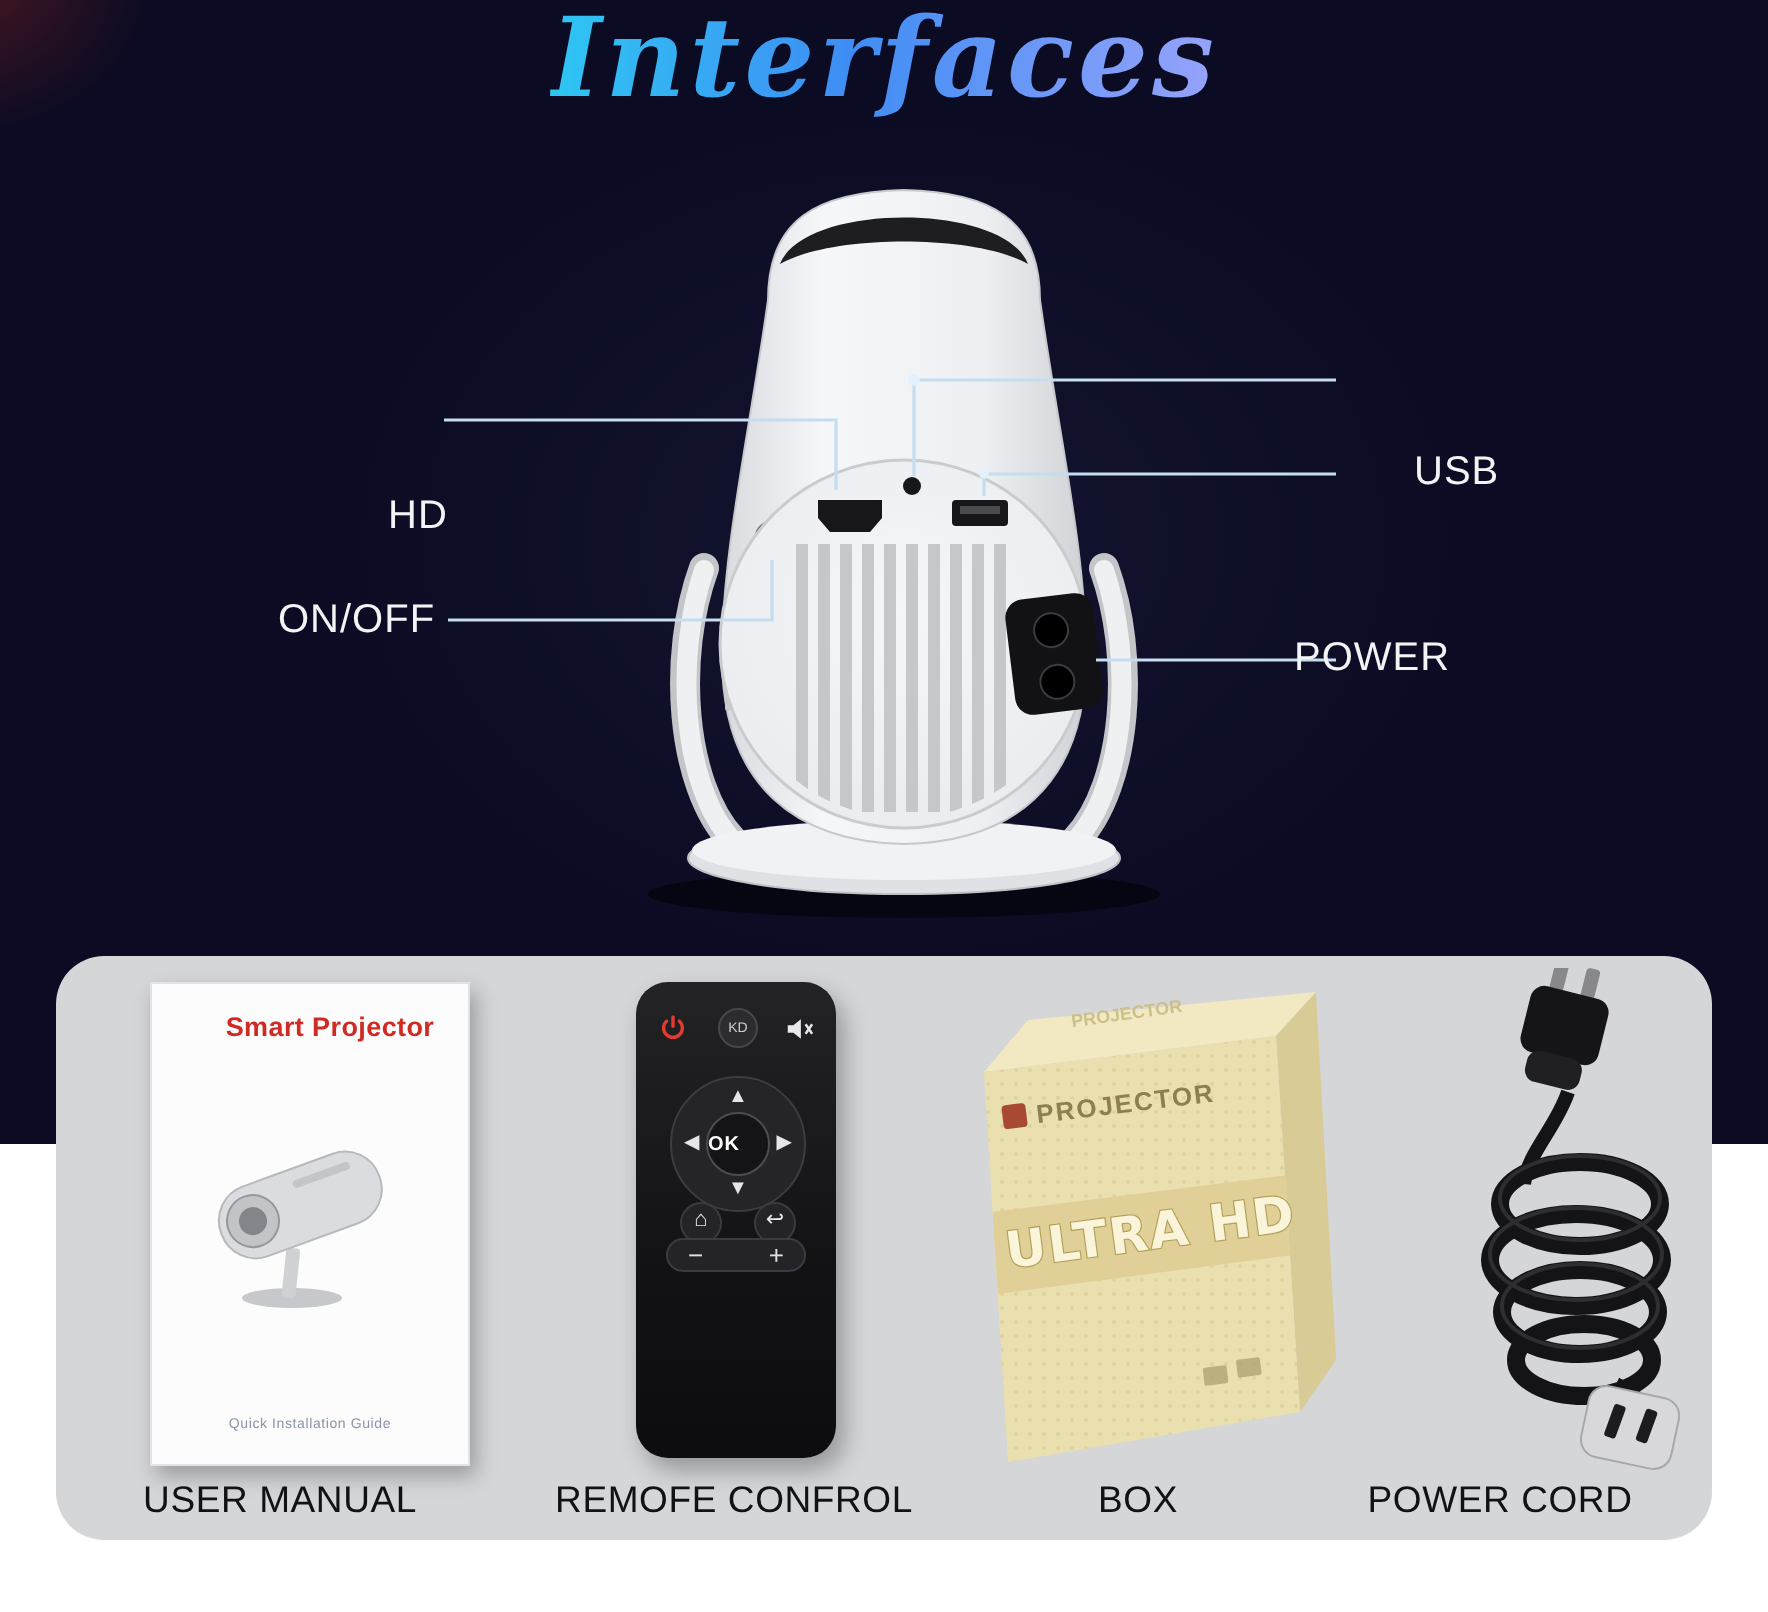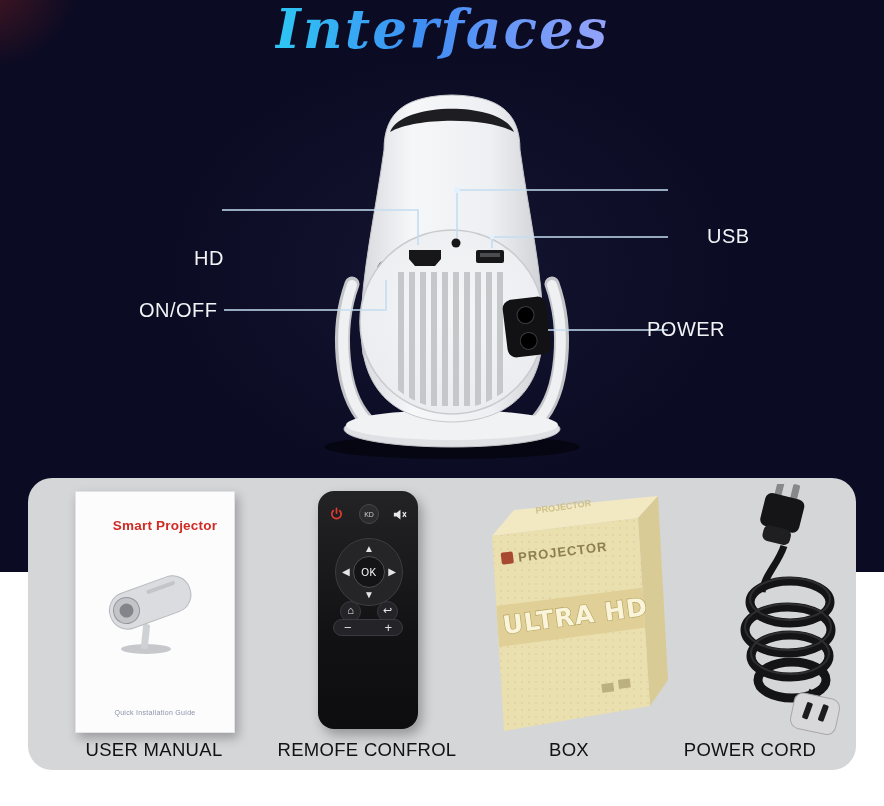--- a/index.html
+++ b/index.html
@@ -25,52 +25,52 @@
   .co{position:absolute;color:#f2f3f5;font-size:20px;letter-spacing:.5px;line-height:24px;white-space:nowrap;}
   .co.hd{left:194px;top:198px;margin-top:48px;}
   .co.onoff{left:139px;top:298px;}
   .co.headset{left:677px;top:176px;}
   .co.usb{left:707px;top:224px;}
   .co.power{left:647px;top:317px;}
 
   .panel{position:absolute;left:28px;top:478px;width:828px;height:292px;background:#d5d6d8;border-radius:24px;}
 
   .manual-card{position:absolute;left:47px;top:13px;width:158px;height:240px;background:#fcfcfd;border:1px solid #e3e3e5;box-shadow:3px 5px 10px rgba(0,0,0,.28);}
-  .manual-title{margin-top:26px;text-align:center;color:#cf2b24;font-weight:bold;font-size:13.5px;letter-spacing:.2px;padding-left:20px;}
+  .manual-title{margin-top:14px;text-align:center;color:#cf2b24;font-weight:bold;font-size:13.5px;letter-spacing:.2px;padding-left:20px;}
   .manual-art{position:absolute;left:14px;top:62px;}
   .manual-footer{position:absolute;bottom:16px;width:100%;text-align:center;font-size:7px;color:#8a93a8;letter-spacing:.3px;}
 
   .remote{position:absolute;left:290px;top:13px;width:100px;height:238px;border-radius:16px;
     background:linear-gradient(180deg,#232326 0%,#121214 60%,#0d0d0f 100%);
     box-shadow:4px 6px 12px rgba(0,0,0,.3);}
   .r-power{position:absolute;left:11px;top:16px;}
   .r-kd{position:absolute;left:41px;top:13px;width:18px;height:18px;border-radius:50%;background:#2c2c2f;border:1px solid #46464c;
     color:#cfcfd2;font-size:7px;display:flex;align-items:center;justify-content:center;}
   .r-mute{position:absolute;right:11px;top:16px;}
   .r-dpad{position:absolute;left:17px;top:47px;width:66px;height:66px;border-radius:50%;background:#252528;border:1px solid #3c3c41;}
   .r-dpad .arr{position:absolute;color:#e6e6e8;font-size:10px;line-height:10px;}
   .r-dpad .up{left:50%;top:5px;transform:translateX(-50%);}
   .r-dpad .down{left:50%;bottom:5px;transform:translateX(-50%);}
   .r-dpad .left{left:6px;top:50%;transform:translateY(-50%);}
   .r-dpad .right{right:6px;top:50%;transform:translateY(-50%);}
   .r-ok{position:absolute;left:50%;top:50%;transform:translate(-50%,-50%);width:30px;height:30px;border-radius:50%;
-    background:#141416;border:1px solid #4c4c52;color:#fff;font-size:10px;font-weight:normal;letter-spacing:.5px;
-    display:flex;align-items:center;justify-content:center;}
+    background:#141416;border:1px solid #4c4c52;color:#fff;font-size:10px;font-weight:bold;letter-spacing:.5px;
+    display:flex;align-items:center;}
   .r-btn{position:absolute;top:110px;width:19px;height:19px;border-radius:50%;background:#242428;border:1px solid #3a3a40;
     color:#e6e6e8;font-size:11px;line-height:17px;text-align:center;}
   .r-btn.home{left:22px;}
   .r-btn.back{left:59px;}
   .r-vol{position:absolute;left:15px;top:128px;width:70px;height:17px;border-radius:9px;background:#242428;border:1px solid #3a3a40;
     display:flex;align-items:center;justify-content:space-between;padding:0 10px;box-sizing:border-box;color:#e0e0e2;font-size:13px;line-height:13px;}
 
   .box-art{position:absolute;left:450px;top:6px;}
   .cord-art{position:absolute;left:700px;top:6px;}
 
   .cap{position:absolute;top:261px;transform:translateX(-50%);font-size:18.5px;font-weight:500;color:#121212;letter-spacing:.3px;white-space:nowrap;}
-  .cap.c1{left:126px;} .cap.c2{left:339px;} .cap.c3{left:541px;} .cap.c4{left:722px;}
+  .cap.c1{left:112px;} .cap.c2{left:339px;} .cap.c3{left:541px;} .cap.c4{left:722px;}
 </style>
 </head>
 <body>
 
 <div class="stage">
 
   <h1 class="title">Interfaces</h1>
 
   <svg class="scene" width="884" height="478" viewBox="0 0 884 478">
     <defs>

